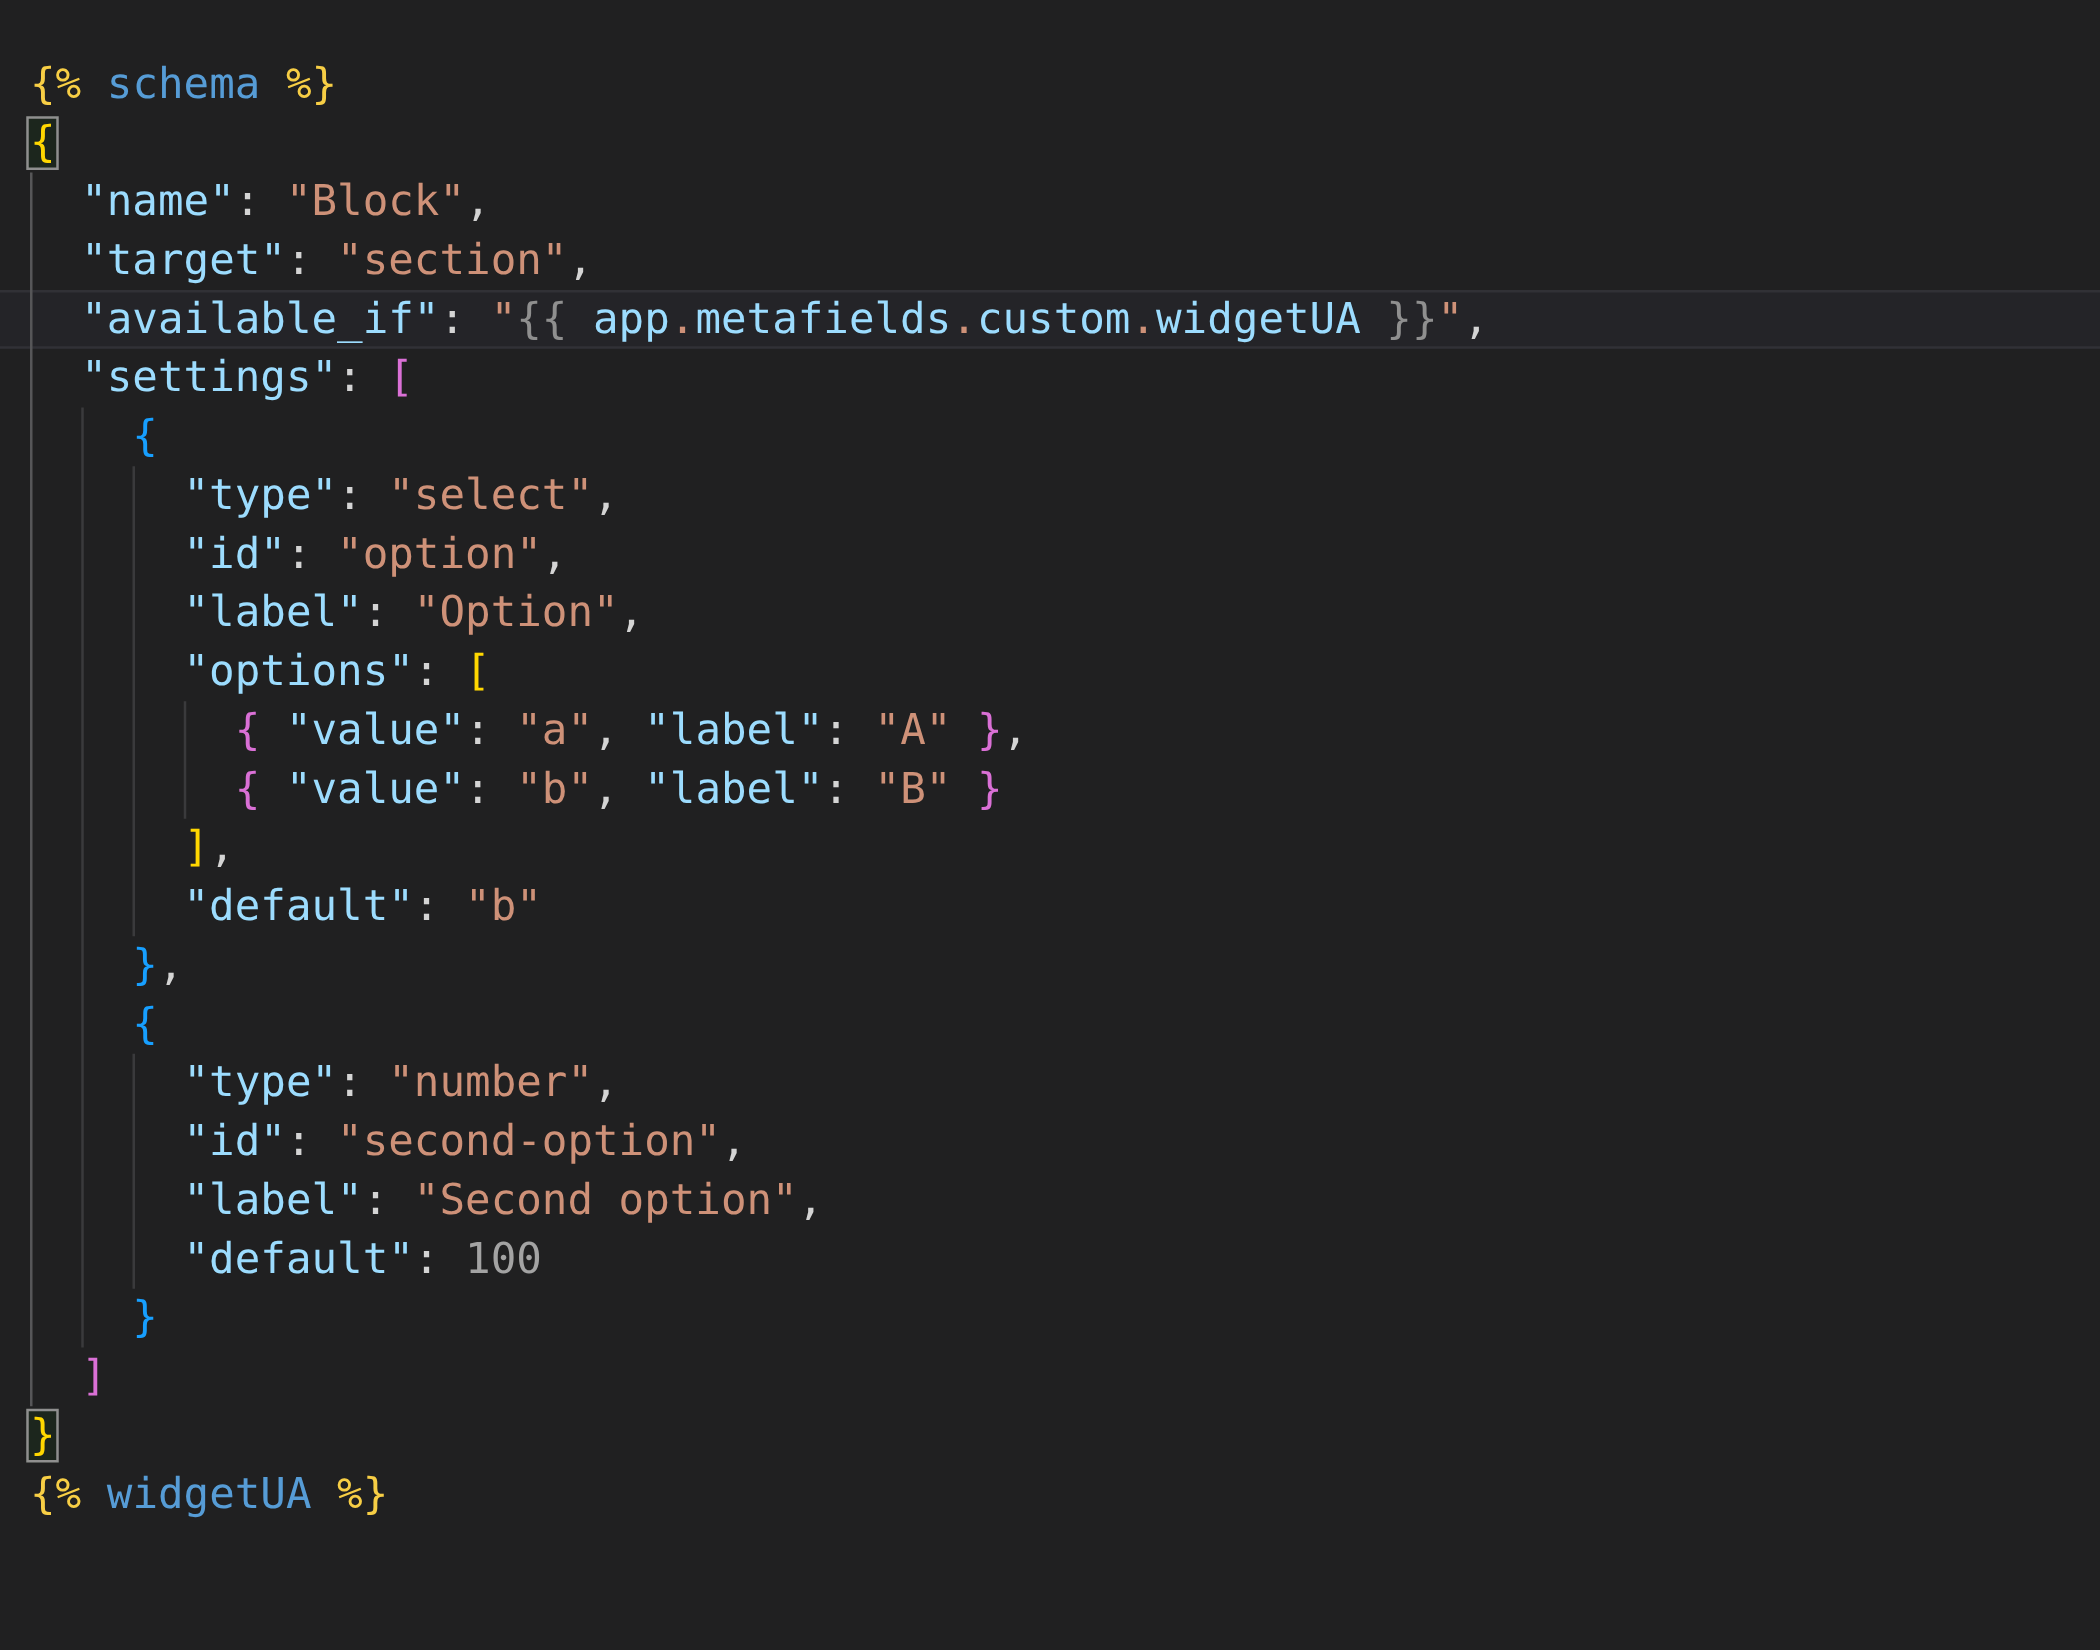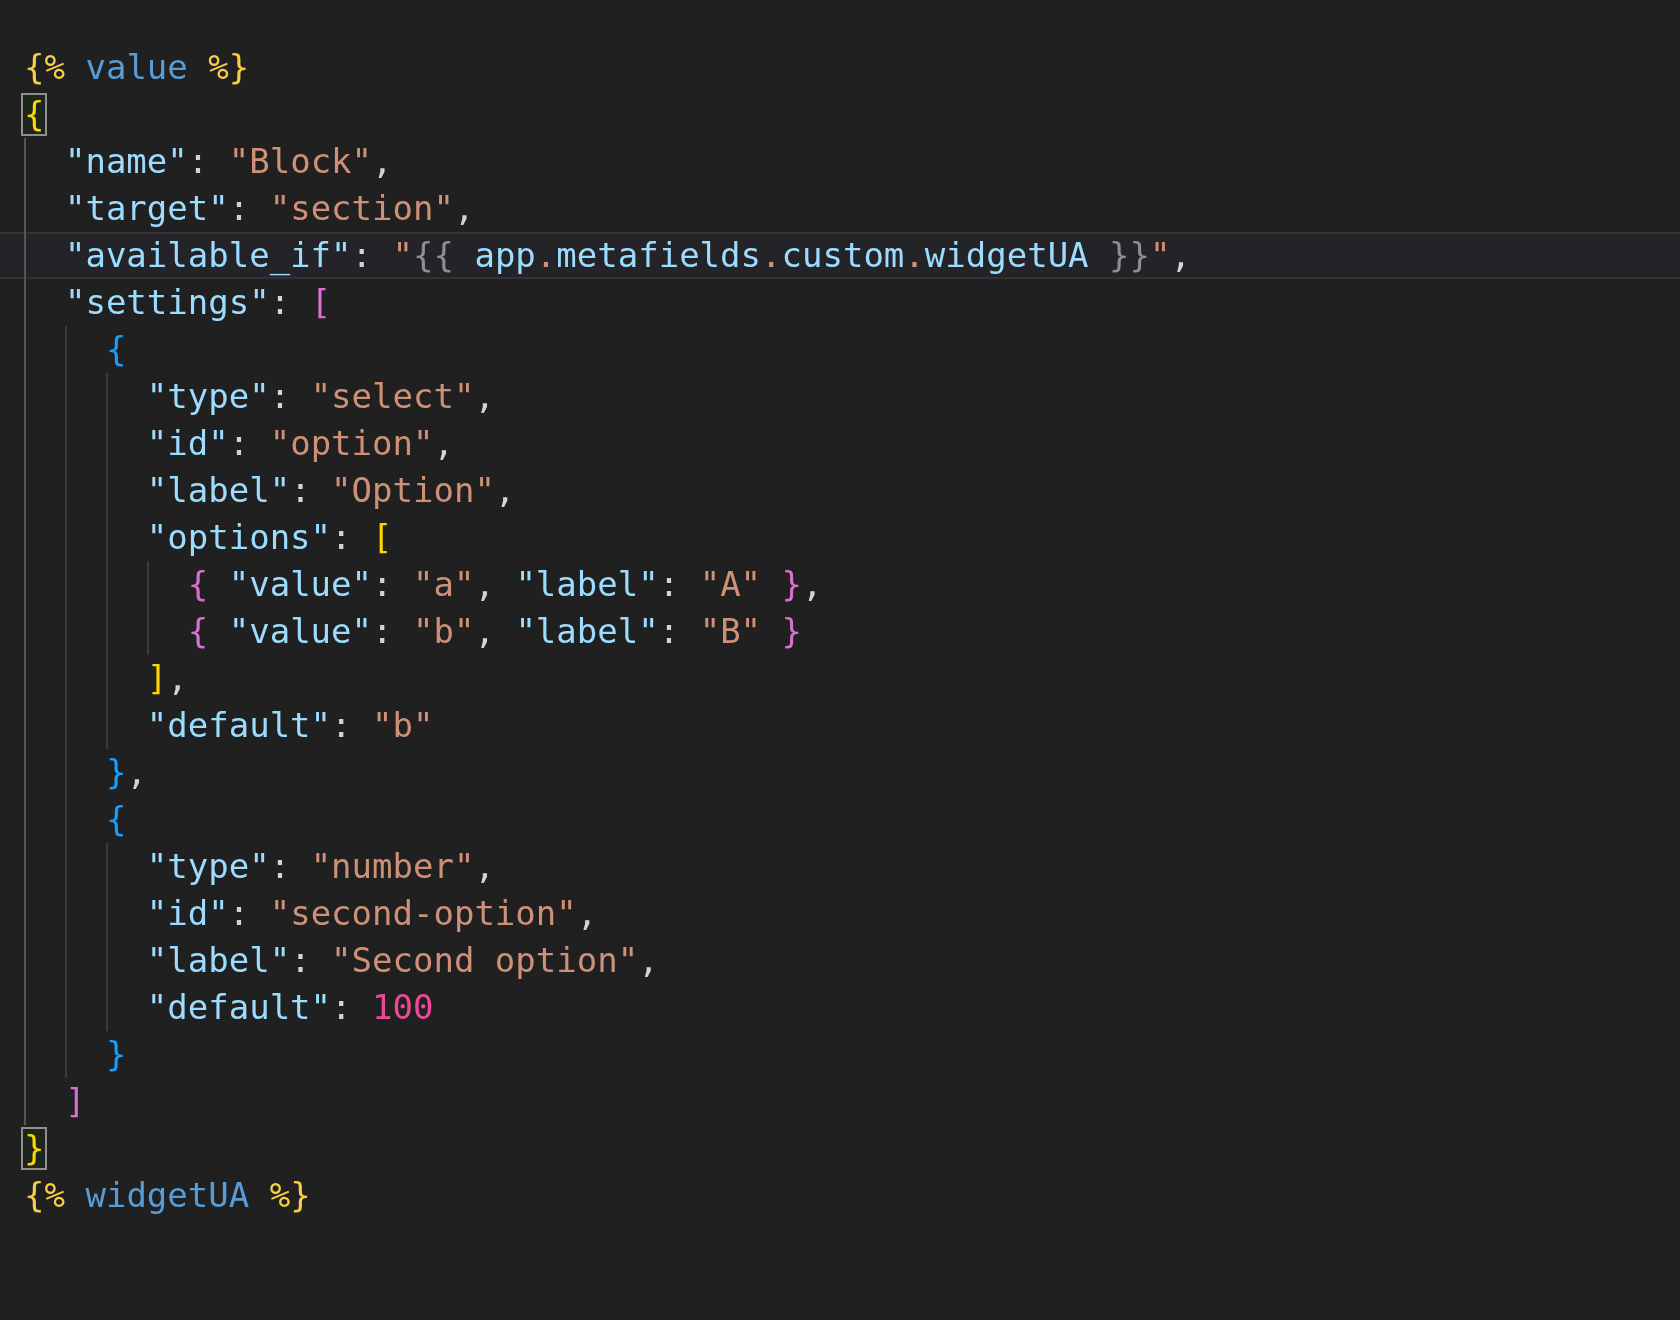--- a/index.html
+++ b/index.html
@@ -63,39 +63,39 @@
   <div class="guides">
       <div class="bracket-box" style="left: calc(0ch + 21px); top: 93px; width: calc(1ch + 6px); height: 43px;"></div>
       <div class="bracket-box" style="left: calc(0ch + 21px); top: 1127px; width: calc(1ch + 6px); height: 43px;"></div>
       <div class="indent-guide active" style="left: calc(0ch + 24px); top: 138px; height: 987px;"></div>
       <div class="indent-guide" style="left: calc(2ch + 24px); top: 326px; height: 752px;"></div>
       <div class="indent-guide" style="left: calc(4ch + 24px); top: 373px; height: 376px;"></div>
       <div class="indent-guide" style="left: calc(6ch + 24px); top: 561px; height: 94px;"></div>
       <div class="indent-guide" style="left: calc(4ch + 24px); top: 843px; height: 188px;"></div>
     </div>
   <div class="code">
-      <div class="code-line"><span style="color: rgb(247, 206, 69);">{%</span><span style="color: rgb(212, 212, 212);"> </span><span style="color: rgb(86, 156, 214);">value</span><span style="color: rgb(212, 212, 212);"> </span><span style="color: rgb(247, 206, 69);">%}</span></div>
+      <div class="code-line"><span style="color: rgb(247, 206, 69);">{%</span><span style="color: rgb(212, 212, 212);"> </span><span style="color: rgb(86, 156, 214);">schema</span><span style="color: rgb(212, 212, 212);"> </span><span style="color: rgb(247, 206, 69);">%}</span></div>
       <div class="code-line"><span style="color: rgb(255, 215, 0);">{</span></div>
       <div class="code-line"><span style="color: rgb(212, 212, 212);">  </span><span style="color: rgb(156, 220, 254);">"name"</span><span style="color: rgb(212, 212, 212);">:</span><span style="color: rgb(212, 212, 212);"> </span><span style="color: rgb(206, 145, 120);">"Block"</span><span style="color: rgb(212, 212, 212);">,</span></div>
       <div class="code-line"><span style="color: rgb(212, 212, 212);">  </span><span style="color: rgb(156, 220, 254);">"target"</span><span style="color: rgb(212, 212, 212);">:</span><span style="color: rgb(212, 212, 212);"> </span><span style="color: rgb(206, 145, 120);">"section"</span><span style="color: rgb(212, 212, 212);">,</span></div>
       <div class="code-line"><span style="color: rgb(212, 212, 212);">  </span><span style="color: rgb(156, 220, 254);">"available_if"</span><span style="color: rgb(212, 212, 212);">:</span><span style="color: rgb(212, 212, 212);"> </span><span style="color: rgb(206, 145, 120);">"</span><span style="color: rgb(143, 143, 143);">{{</span><span style="color: rgb(212, 212, 212);"> </span><span style="color: rgb(156, 220, 254);">app</span><span style="color: rgb(206, 145, 120);">.</span><span style="color: rgb(156, 220, 254);">metafields</span><span style="color: rgb(206, 145, 120);">.</span><span style="color: rgb(156, 220, 254);">custom</span><span style="color: rgb(206, 145, 120);">.</span><span style="color: rgb(156, 220, 254);">widgetUA</span><span style="color: rgb(212, 212, 212);"> </span><span style="color: rgb(143, 143, 143);">}}</span><span style="color: rgb(206, 145, 120);">"</span><span style="color: rgb(212, 212, 212);">,</span></div>
       <div class="code-line"><span style="color: rgb(212, 212, 212);">  </span><span style="color: rgb(156, 220, 254);">"settings"</span><span style="color: rgb(212, 212, 212);">:</span><span style="color: rgb(212, 212, 212);"> </span><span style="color: rgb(218, 112, 214);">[</span></div>
       <div class="code-line"><span style="color: rgb(212, 212, 212);">    </span><span style="color: rgb(23, 159, 255);">{</span></div>
       <div class="code-line"><span style="color: rgb(212, 212, 212);">      </span><span style="color: rgb(156, 220, 254);">"type"</span><span style="color: rgb(212, 212, 212);">:</span><span style="color: rgb(212, 212, 212);"> </span><span style="color: rgb(206, 145, 120);">"select"</span><span style="color: rgb(212, 212, 212);">,</span></div>
       <div class="code-line"><span style="color: rgb(212, 212, 212);">      </span><span style="color: rgb(156, 220, 254);">"id"</span><span style="color: rgb(212, 212, 212);">:</span><span style="color: rgb(212, 212, 212);"> </span><span style="color: rgb(206, 145, 120);">"option"</span><span style="color: rgb(212, 212, 212);">,</span></div>
       <div class="code-line"><span style="color: rgb(212, 212, 212);">      </span><span style="color: rgb(156, 220, 254);">"label"</span><span style="color: rgb(212, 212, 212);">:</span><span style="color: rgb(212, 212, 212);"> </span><span style="color: rgb(206, 145, 120);">"Option"</span><span style="color: rgb(212, 212, 212);">,</span></div>
       <div class="code-line"><span style="color: rgb(212, 212, 212);">      </span><span style="color: rgb(156, 220, 254);">"options"</span><span style="color: rgb(212, 212, 212);">:</span><span style="color: rgb(212, 212, 212);"> </span><span style="color: rgb(255, 215, 0);">[</span></div>
       <div class="code-line"><span style="color: rgb(212, 212, 212);">        </span><span style="color: rgb(218, 112, 214);">{</span><span style="color: rgb(212, 212, 212);"> </span><span style="color: rgb(156, 220, 254);">"value"</span><span style="color: rgb(212, 212, 212);">:</span><span style="color: rgb(212, 212, 212);"> </span><span style="color: rgb(206, 145, 120);">"a"</span><span style="color: rgb(212, 212, 212);">,</span><span style="color: rgb(212, 212, 212);"> </span><span style="color: rgb(156, 220, 254);">"label"</span><span style="color: rgb(212, 212, 212);">:</span><span style="color: rgb(212, 212, 212);"> </span><span style="color: rgb(206, 145, 120);">"A"</span><span style="color: rgb(212, 212, 212);"> </span><span style="color: rgb(218, 112, 214);">}</span><span style="color: rgb(212, 212, 212);">,</span></div>
       <div class="code-line"><span style="color: rgb(212, 212, 212);">        </span><span style="color: rgb(218, 112, 214);">{</span><span style="color: rgb(212, 212, 212);"> </span><span style="color: rgb(156, 220, 254);">"value"</span><span style="color: rgb(212, 212, 212);">:</span><span style="color: rgb(212, 212, 212);"> </span><span style="color: rgb(206, 145, 120);">"b"</span><span style="color: rgb(212, 212, 212);">,</span><span style="color: rgb(212, 212, 212);"> </span><span style="color: rgb(156, 220, 254);">"label"</span><span style="color: rgb(212, 212, 212);">:</span><span style="color: rgb(212, 212, 212);"> </span><span style="color: rgb(206, 145, 120);">"B"</span><span style="color: rgb(212, 212, 212);"> </span><span style="color: rgb(218, 112, 214);">}</span></div>
       <div class="code-line"><span style="color: rgb(212, 212, 212);">      </span><span style="color: rgb(255, 215, 0);">]</span><span style="color: rgb(212, 212, 212);">,</span></div>
       <div class="code-line"><span style="color: rgb(212, 212, 212);">      </span><span style="color: rgb(156, 220, 254);">"default"</span><span style="color: rgb(212, 212, 212);">:</span><span style="color: rgb(212, 212, 212);"> </span><span style="color: rgb(206, 145, 120);">"b"</span></div>
       <div class="code-line"><span style="color: rgb(212, 212, 212);">    </span><span style="color: rgb(23, 159, 255);">}</span><span style="color: rgb(212, 212, 212);">,</span></div>
       <div class="code-line"><span style="color: rgb(212, 212, 212);">    </span><span style="color: rgb(23, 159, 255);">{</span></div>
       <div class="code-line"><span style="color: rgb(212, 212, 212);">      </span><span style="color: rgb(156, 220, 254);">"type"</span><span style="color: rgb(212, 212, 212);">:</span><span style="color: rgb(212, 212, 212);"> </span><span style="color: rgb(206, 145, 120);">"number"</span><span style="color: rgb(212, 212, 212);">,</span></div>
       <div class="code-line"><span style="color: rgb(212, 212, 212);">      </span><span style="color: rgb(156, 220, 254);">"id"</span><span style="color: rgb(212, 212, 212);">:</span><span style="color: rgb(212, 212, 212);"> </span><span style="color: rgb(206, 145, 120);">"second-option"</span><span style="color: rgb(212, 212, 212);">,</span></div>
       <div class="code-line"><span style="color: rgb(212, 212, 212);">      </span><span style="color: rgb(156, 220, 254);">"label"</span><span style="color: rgb(212, 212, 212);">:</span><span style="color: rgb(212, 212, 212);"> </span><span style="color: rgb(206, 145, 120);">"Second option"</span><span style="color: rgb(212, 212, 212);">,</span></div>
-      <div class="code-line"><span style="color: rgb(212, 212, 212);">      </span><span style="color: rgb(156, 220, 254);">"default"</span><span style="color: rgb(212, 212, 212);">:</span><span style="color: rgb(212, 212, 212);"> </span><span style="color: #ec4899; text-align: center;">100</span></div>
+      <div class="code-line"><span style="color: rgb(212, 212, 212);">      </span><span style="color: rgb(156, 220, 254);">"default"</span><span style="color: rgb(212, 212, 212);">:</span><span style="color: rgb(212, 212, 212);"> </span><span style="color: #a3a3a3; text-align: center;">100</span></div>
       <div class="code-line"><span style="color: rgb(212, 212, 212);">    </span><span style="color: rgb(23, 159, 255);">}</span></div>
       <div class="code-line"><span style="color: rgb(212, 212, 212);">  </span><span style="color: rgb(218, 112, 214);">]</span></div>
       <div class="code-line"><span style="color: rgb(255, 215, 0);">}</span></div>
       <div class="code-line"><span style="color: rgb(247, 206, 69);">{%</span><span style="color: rgb(212, 212, 212);"> </span><span style="color: rgb(86, 156, 214);">widgetUA</span><span style="color: rgb(212, 212, 212);"> </span><span style="color: rgb(247, 206, 69);">%}</span></div>
     </div>
 </div>
 
 </body></html>

